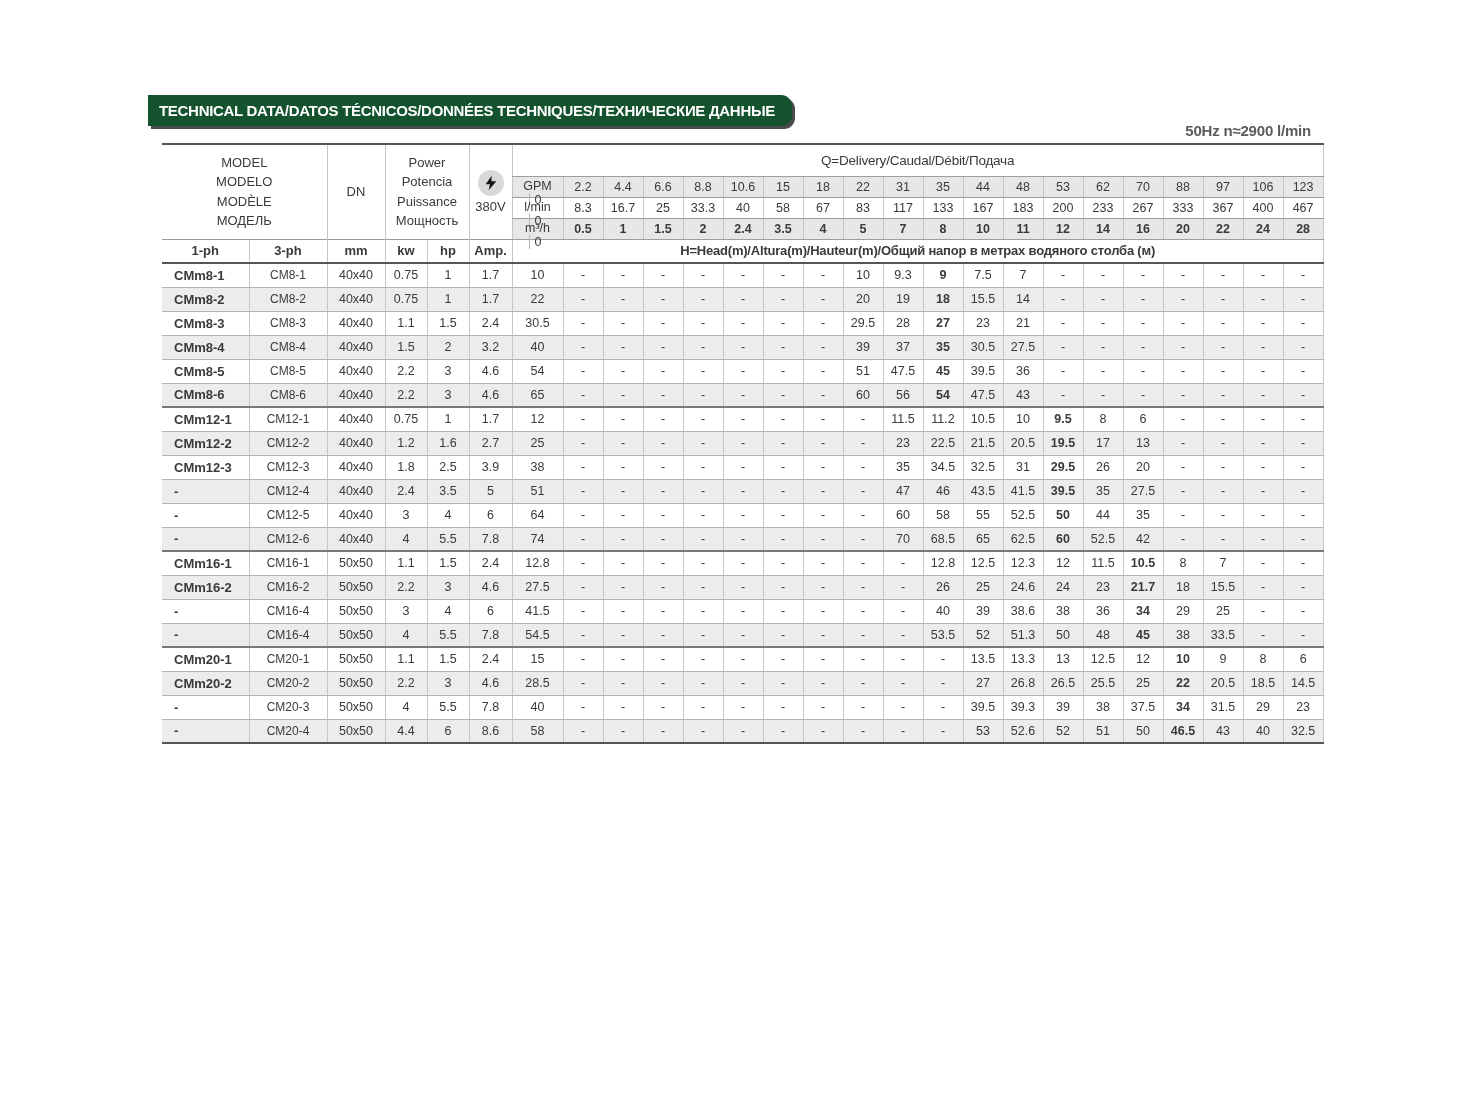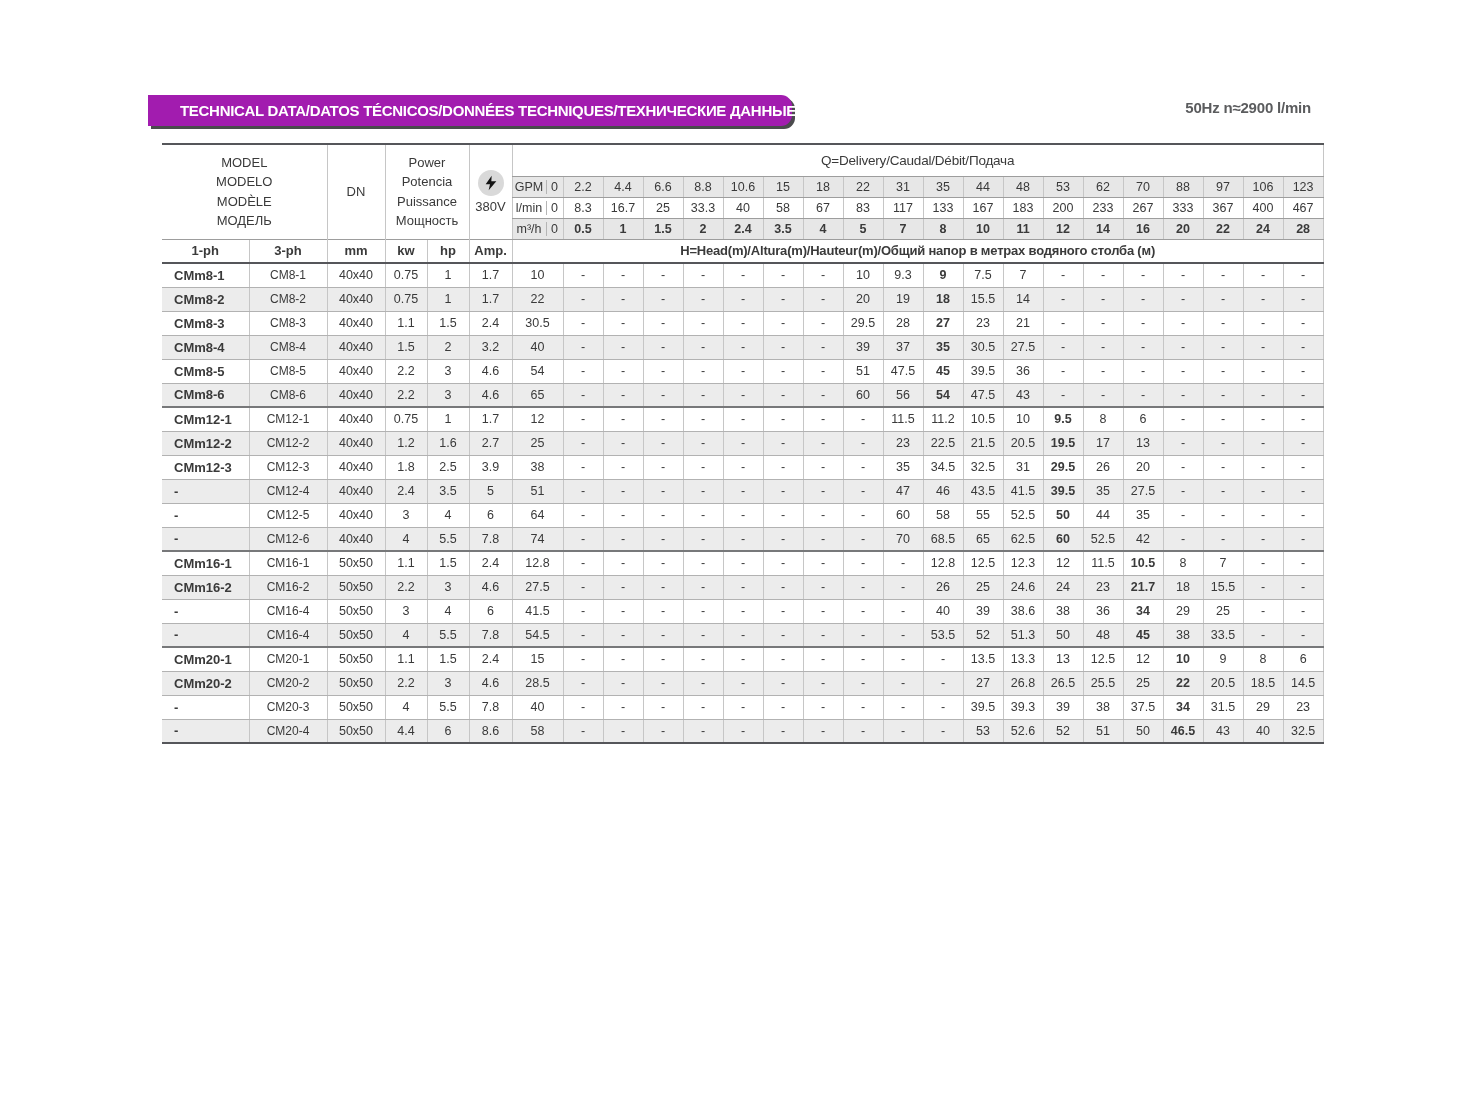--- a/index.html
+++ b/index.html
@@ -1,27 +1,27 @@
 <!DOCTYPE html>
 <html><head>
 <meta charset="utf-8">
 <style>
   * { margin:0; padding:0; box-sizing:border-box; }
   html,body { background:#ffffff; }
   body { width:1460px; height:1120px; font-family:"Liberation Sans", sans-serif; position:relative; overflow:hidden; }
 
   .title-bar {
     position:absolute; left:148px; top:95px; width:644px; height:31px;
-    background:#a21caf; color:#fff; font-weight:bold; font-size:15px;
-    line-height:31px; padding-left:32px; letter-spacing:-0.3px;
+    background:#14532d; color:#fff; font-weight:bold; font-size:15px;
+    line-height:31px; padding-left:11px; letter-spacing:-0.3px;
     border-radius:0 11px 11px 0; box-shadow:3px 3px 0 #4a4b4d;
     white-space:nowrap;
   }
   .freq-note {
-    position:absolute; left:1009px; top:99px; width:302px; text-align:right;
+    position:absolute; left:1009px; top:122px; width:302px; text-align:right;
     font-size:15px; font-weight:bold; color:#5b5c5e; letter-spacing:-0.2px;
   }
 
   table.tech {
     position:absolute; left:162px; top:143px; width:1161px;
     border-collapse:collapse; table-layout:fixed;
     font-size:12.5px; color:#3a3a3a;
     border-top:2px solid #55565a; border-bottom:2px solid #55565a;
   }
   table.tech th, table.tech td { text-align:center; vertical-align:middle; padding:0; font-weight:normal; }
@@ -37,21 +37,21 @@
   th.volt-blk { font-weight:bold; font-size:13px; }
   .volt-circle { width:26px; height:26px; border-radius:50%; background:#d9d9d9; margin:0 auto 3px auto;
                  display:flex; align-items:center; justify-content:center; }
   .volt-circle svg { display:block; }
 
   th.qdel { font-weight:bold; font-size:13.5px; height:32px; border-bottom:1px solid #9d9d9d; letter-spacing:-0.2px; }
 
   tr.flow-row th, tr.flow-row td { height:21px; border-bottom:1px solid #9d9d9d; }
   tr.flow-row.shade { background:#e7e7e7; }
   th.flow-label { font-weight:bold; }
-  th.flow-label .cellwrap { display:flex; align-items:center; height:16px; }
+  th.flow-label .cellwrap { display:flex; align-items:center; height:16px;flex-direction:column; }
   th.flow-label .u { flex:1 1 auto; text-align:center; }
   th.flow-label .z { width:17px; border-left:1px solid #b5b5b5; text-align:center; }
   tr.flow-row td.bold-vals { font-weight:bold; }
 
   tr.unit-row th { font-weight:bold; font-size:13px; height:24px; background:#fff;
                    border-top:1px solid #9d9d9d; border-bottom:2px solid #55565a; }
   th.head-hdr { letter-spacing:-0.2px; }
 
   tbody td { height:24px; border-bottom:1px solid #b2b2b2; background-clip:padding-box; }
   tbody tr.alt { background:#ececec; }

